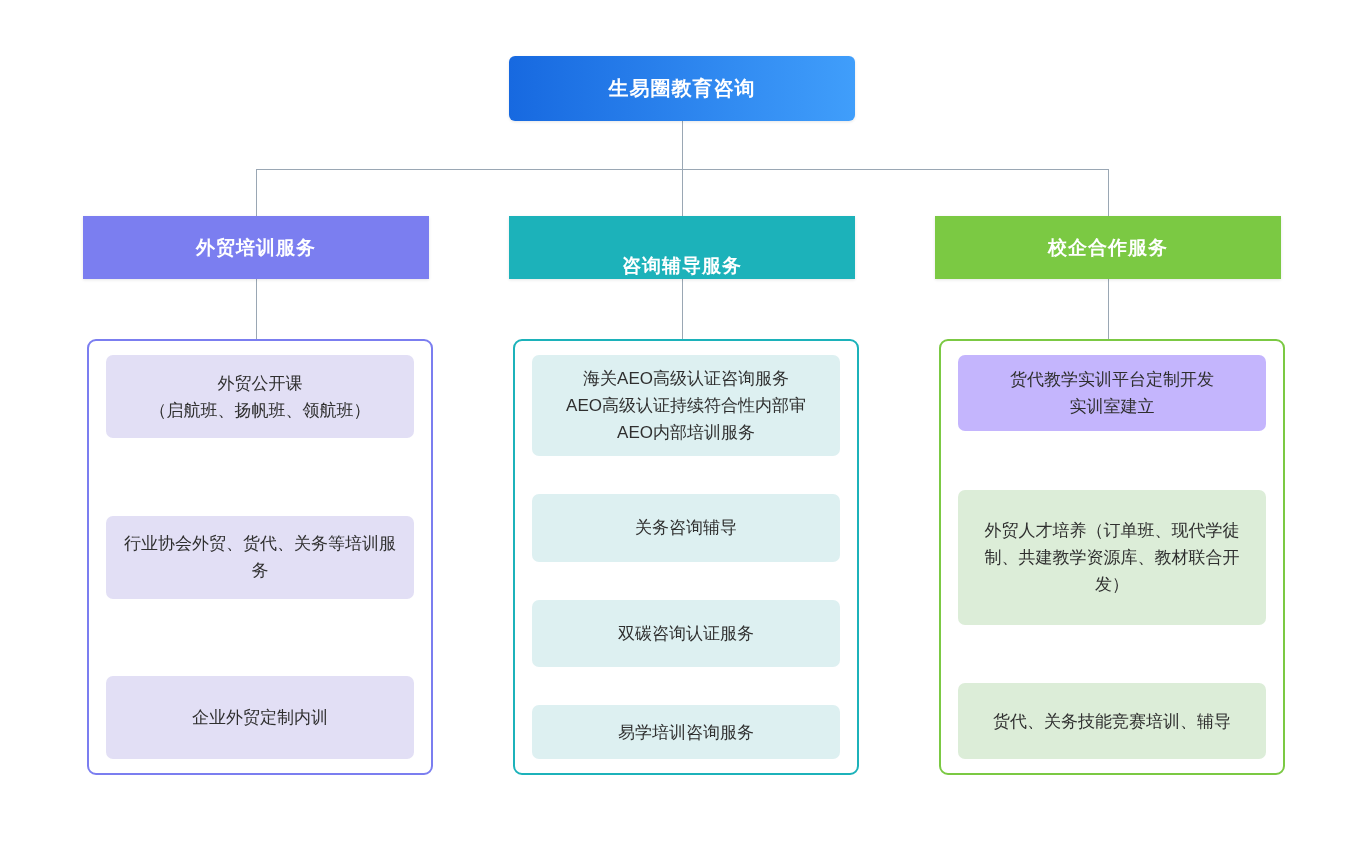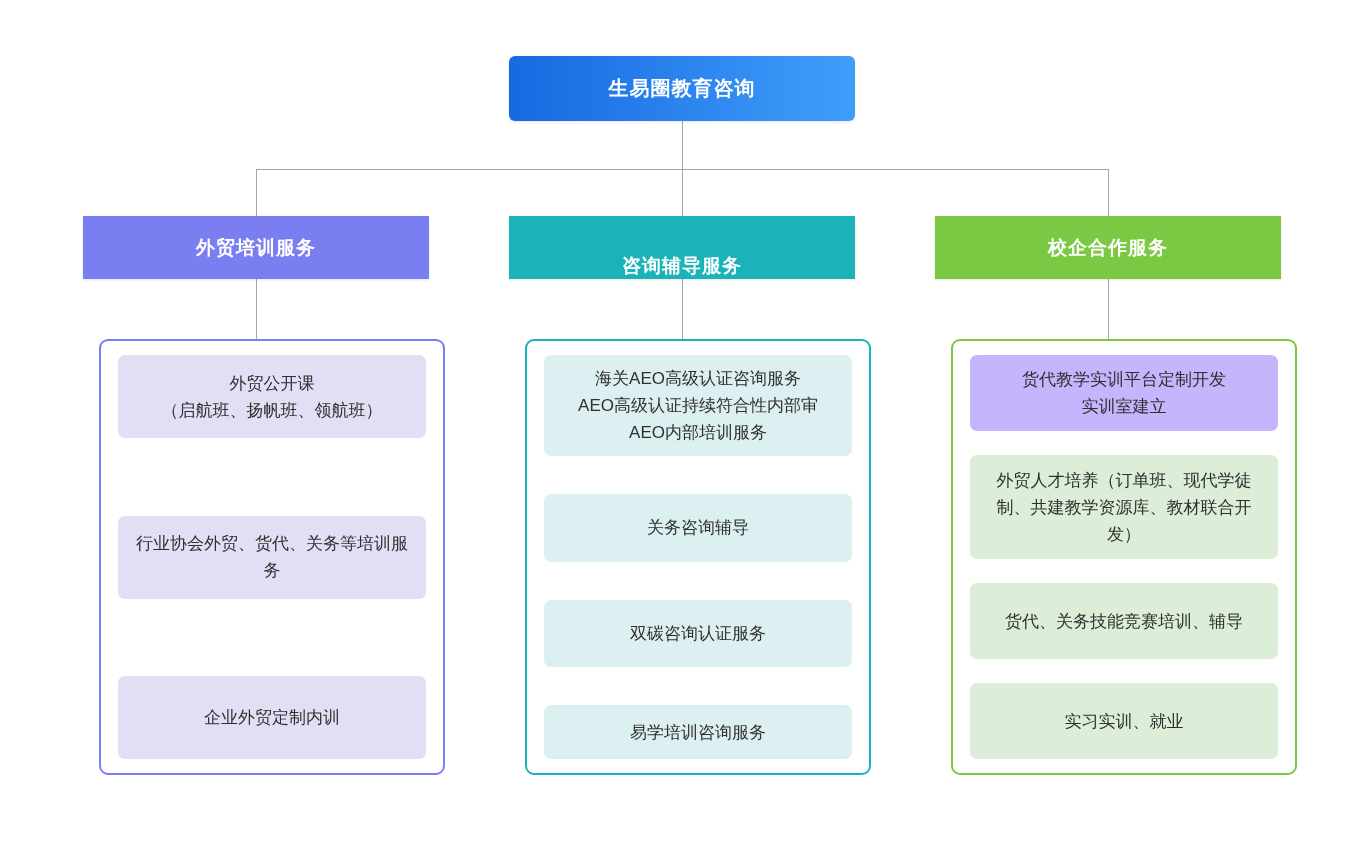--- a/index.html
+++ b/index.html
@@ -77,21 +77,21 @@
     font-size: 19px;
     font-weight: bold;
     letter-spacing: 1px;
     box-shadow: 0 1px 3px rgba(0,0,0,0.10);
     box-sizing: border-box;
   }
 
   .col-body {
     position: absolute;
     top: 123px;
-    left: 16px;
+    left: 4px;
     width: 346px;
     border-width: 2px;
     border-style: solid;
     border-radius: 9px;
     box-sizing: border-box;
     padding: 14px 17px;
     background: #ffffff;
     display: flex;
     flex-direction: column;
   }
@@ -155,20 +155,19 @@
           <div class="card" style="background: rgb(221, 240, 241); height: 60px;"><span>易学培训咨询服务</span></div>
         </div>
       </div>
       <div class="column col-2">
         <div class="col-header" style="background: rgb(123, 201, 67);">
           <span>校企合作服务</span>
         </div>
         <div class="col-body" style="border-color: rgb(123, 201, 67); height: 436px; justify-content: space-between;">
           <div class="card" style="background: #c4b5fd; height: 76px;"><span>货代教学实训平台定制开发
 实训室建立</span></div>
-          <div class="card" style="background: rgb(220, 237, 216); height: 104px;"><span>外贸人才培养（订单班、现代学徒制、共建教学资源库、教材联合开发）</span></div>
+          <div class="card" style="background: rgb(220, 237, 216); height: 135px;"><span>外贸人才培养（订单班、现代学徒制、共建教学资源库、教材联合开发）</span></div>
           <div class="card" style="background: rgb(220, 237, 216); height: 76px;"><span>货代、关务技能竞赛培训、辅导</span></div>
-          <div class="card" style="background: rgb(220, 237, 216); height: 76px;"><span>实习实训、就业</span></div>
         </div>
       </div>
     </div>
 
 </div>
 
 </body></html>

